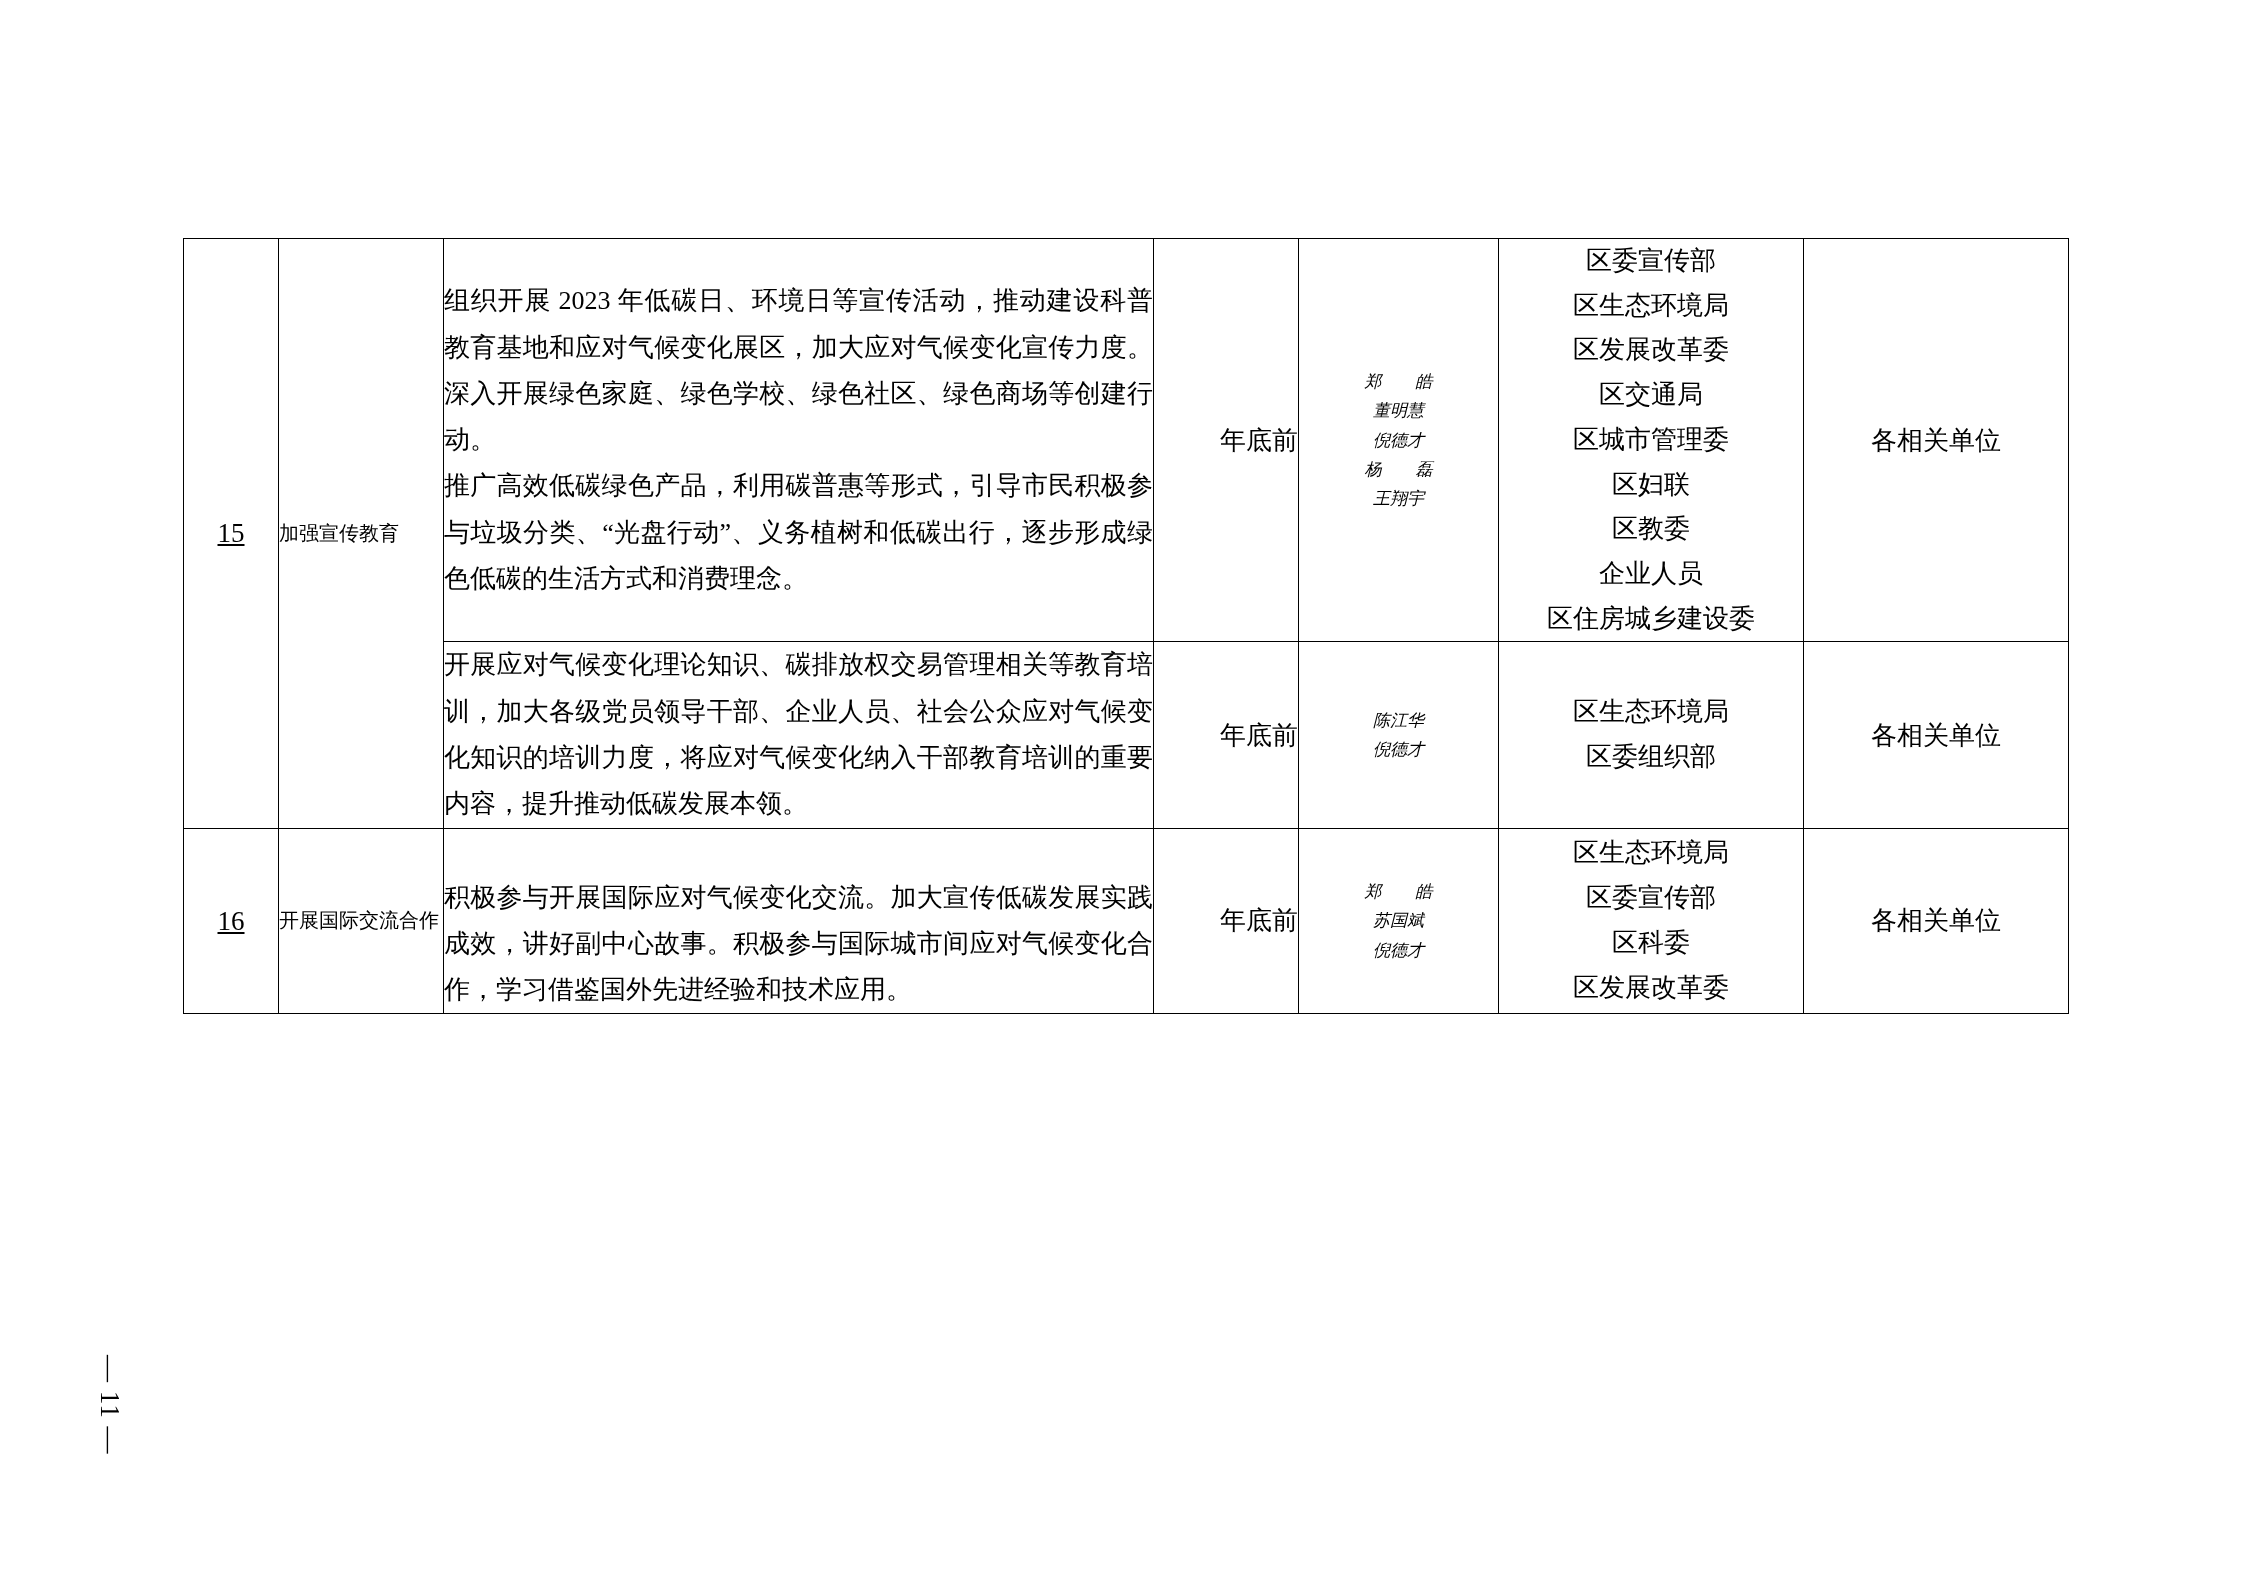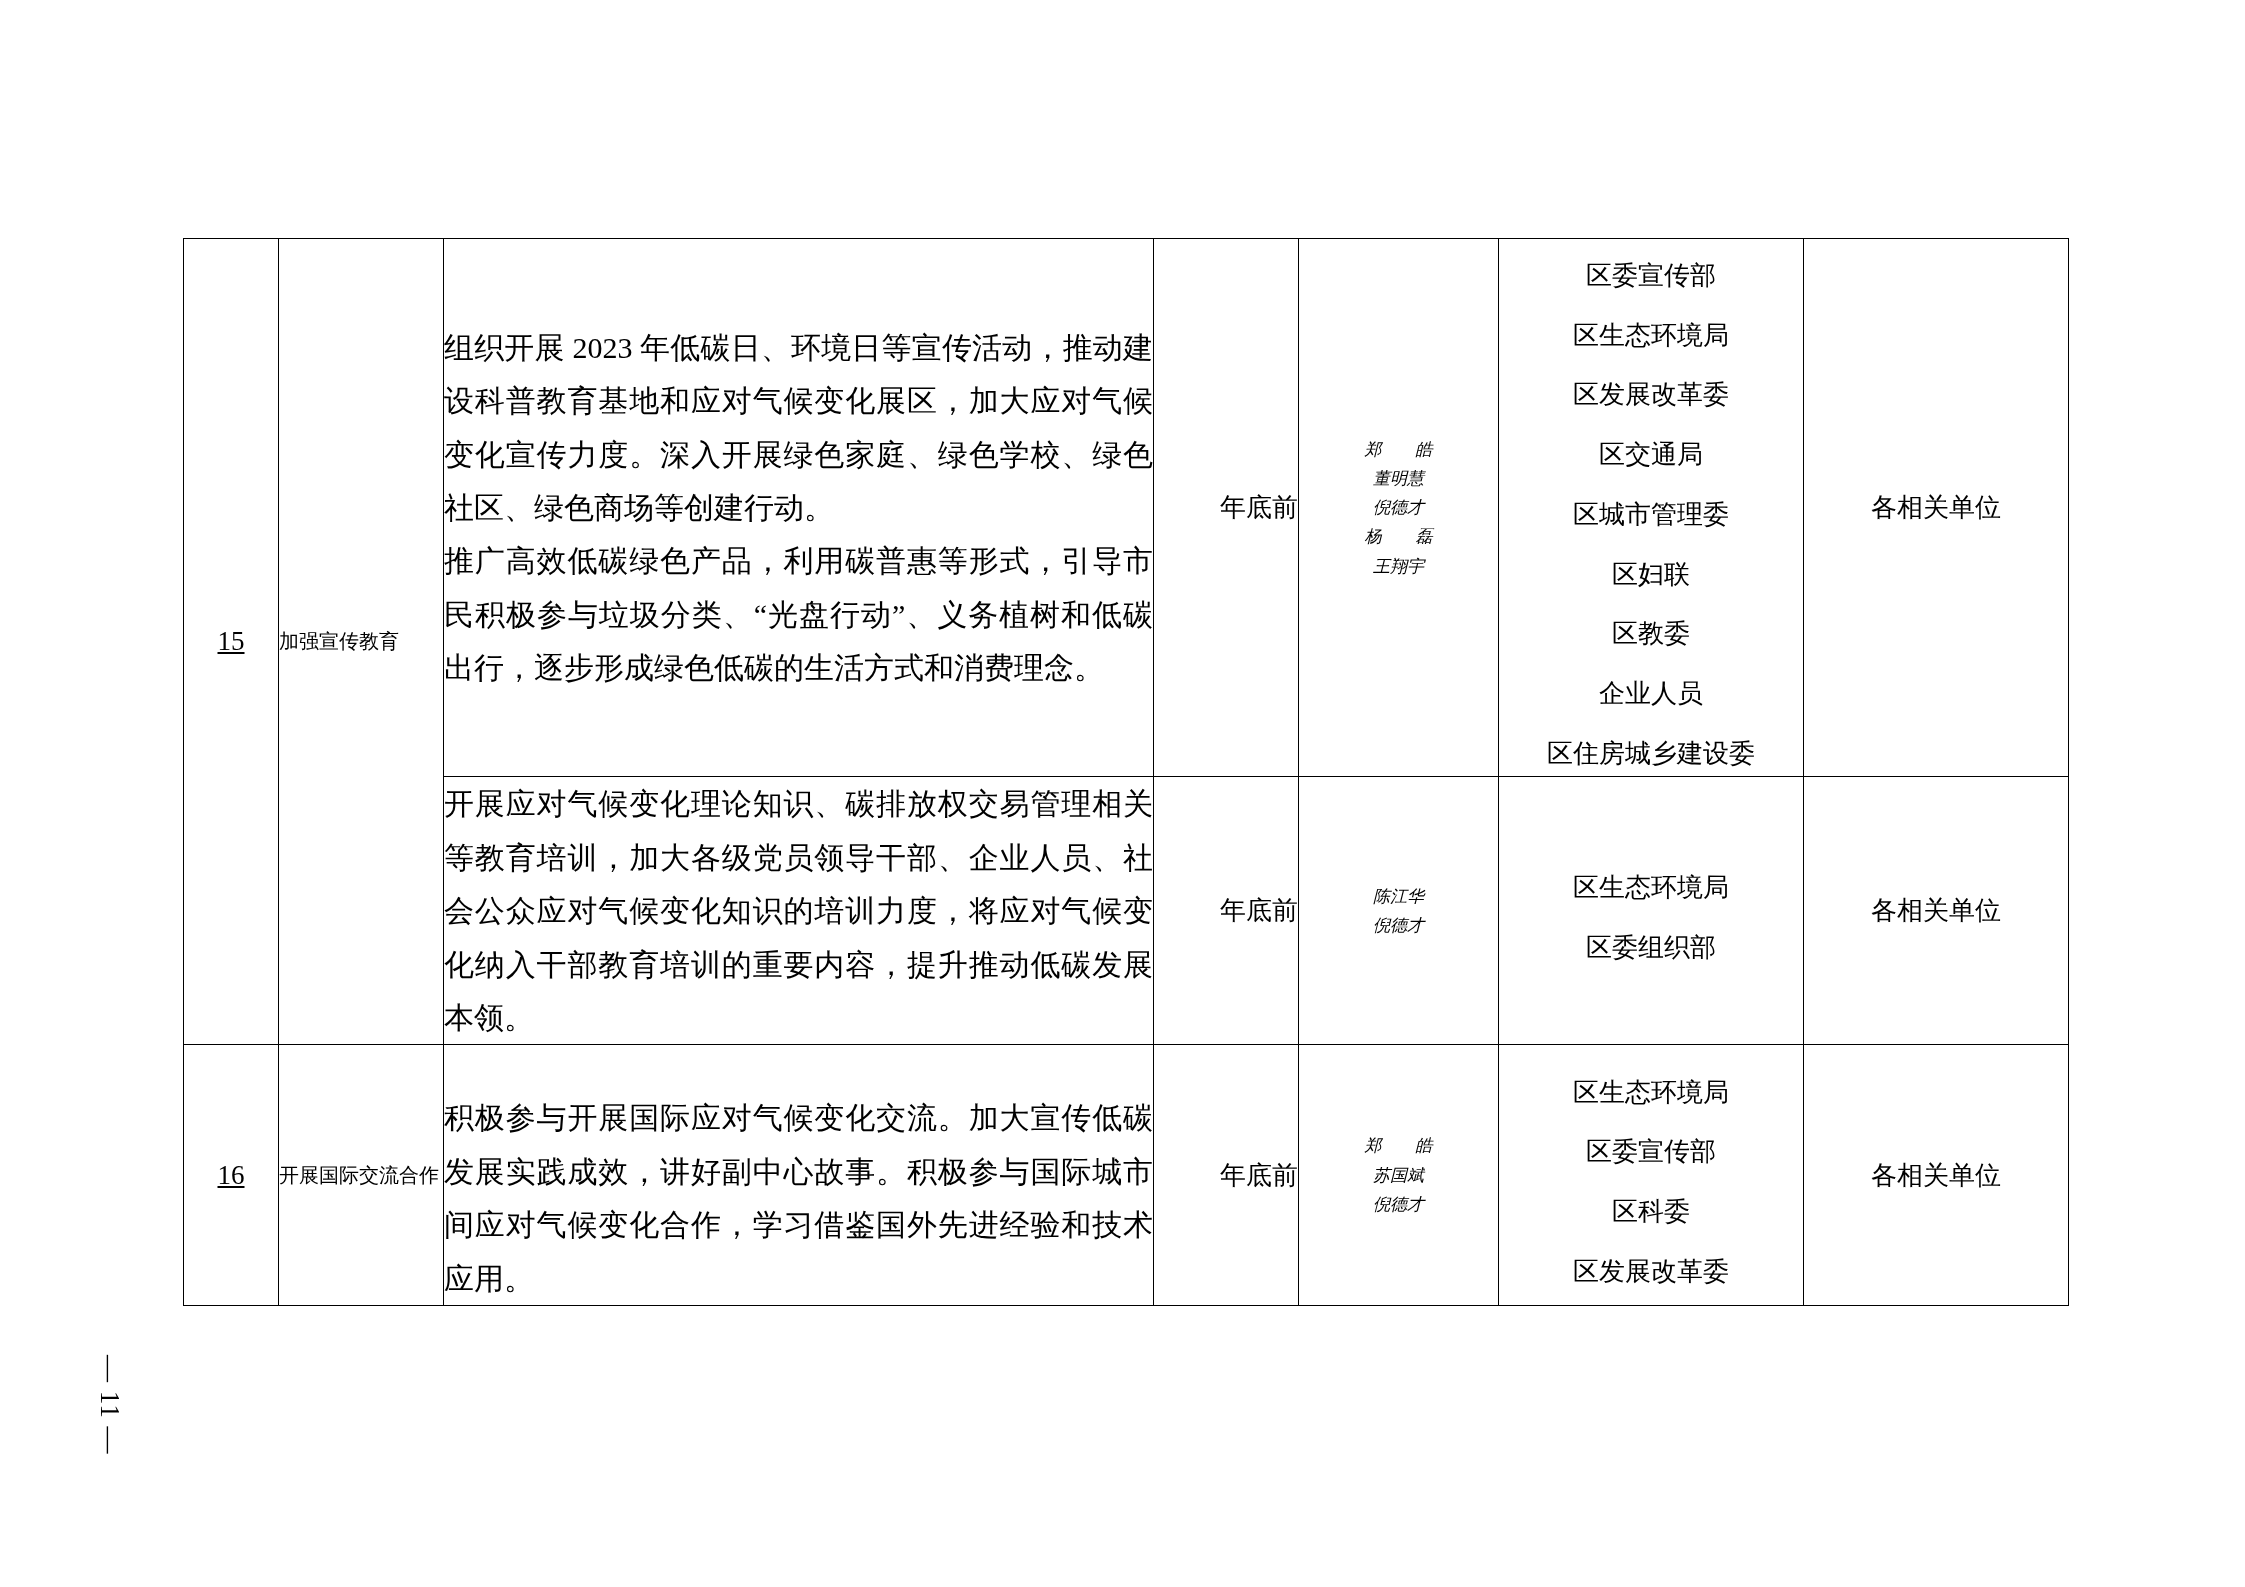--- a/index.html
+++ b/index.html
@@ -49,21 +49,21 @@
     line-height: 1.5;
     text-decoration: underline;
   }
   .cell-task {
     text-align: left;
     font-size: 20px;
     line-height: 1.75;
     padding: 6px 10px;
   }
   .cell-desc {
-    font-size: 30px;
+    font-size: 26px;
     line-height: 1.78;
     padding: 22px 18px 22px 18px;
     text-align: justify;
     text-justify: inter-ideograph;
     margin-left: 13px;
   }
   .cell-desc p {
     margin: 0;
     text-indent: 0;
   }
@@ -83,21 +83,20 @@
     white-space: pre;
   }
   .cell-dept {
     text-align: center;
     font-size: 26px;
     line-height: 1.72;
     padding: 10px 4px;
   }
   .cell-dept .dp {
     display: block;
-    margin-top: 15px;
   }
   .cell-other {
     text-align: center;
     font-size: 26px;
     font-family: Liberation Mono, monospace;
   }
   .page-number {
     position: absolute;
     left: 96px;
     top: 1355px;

